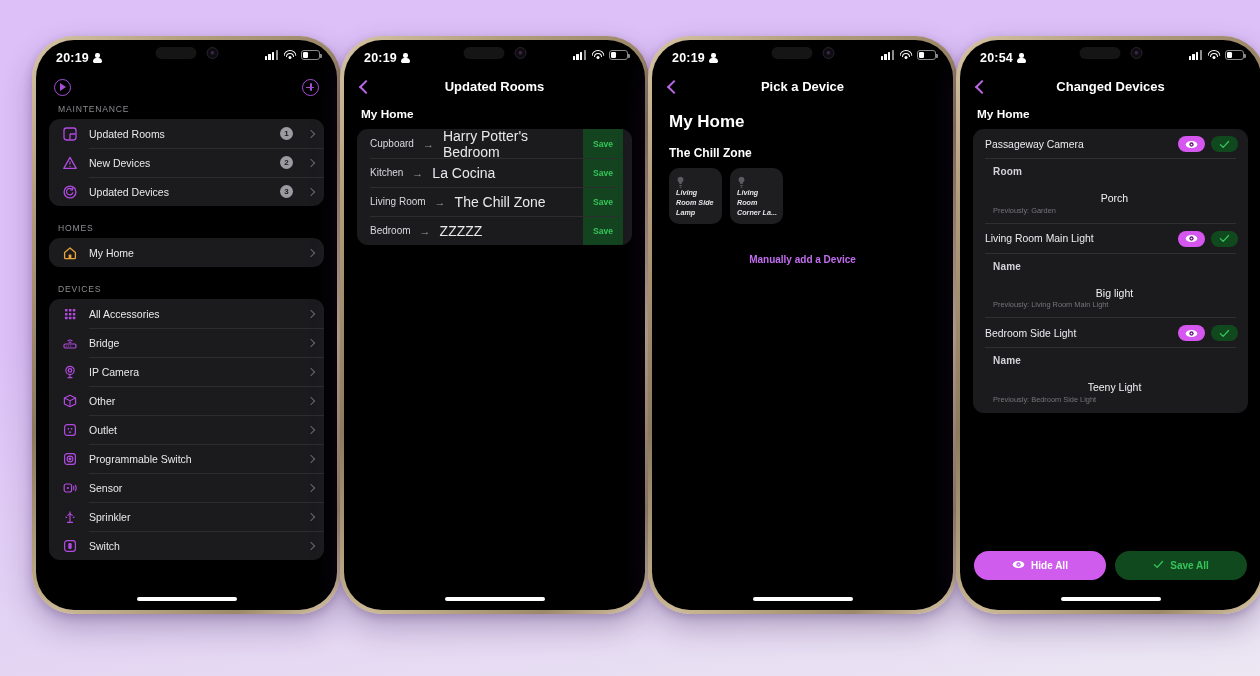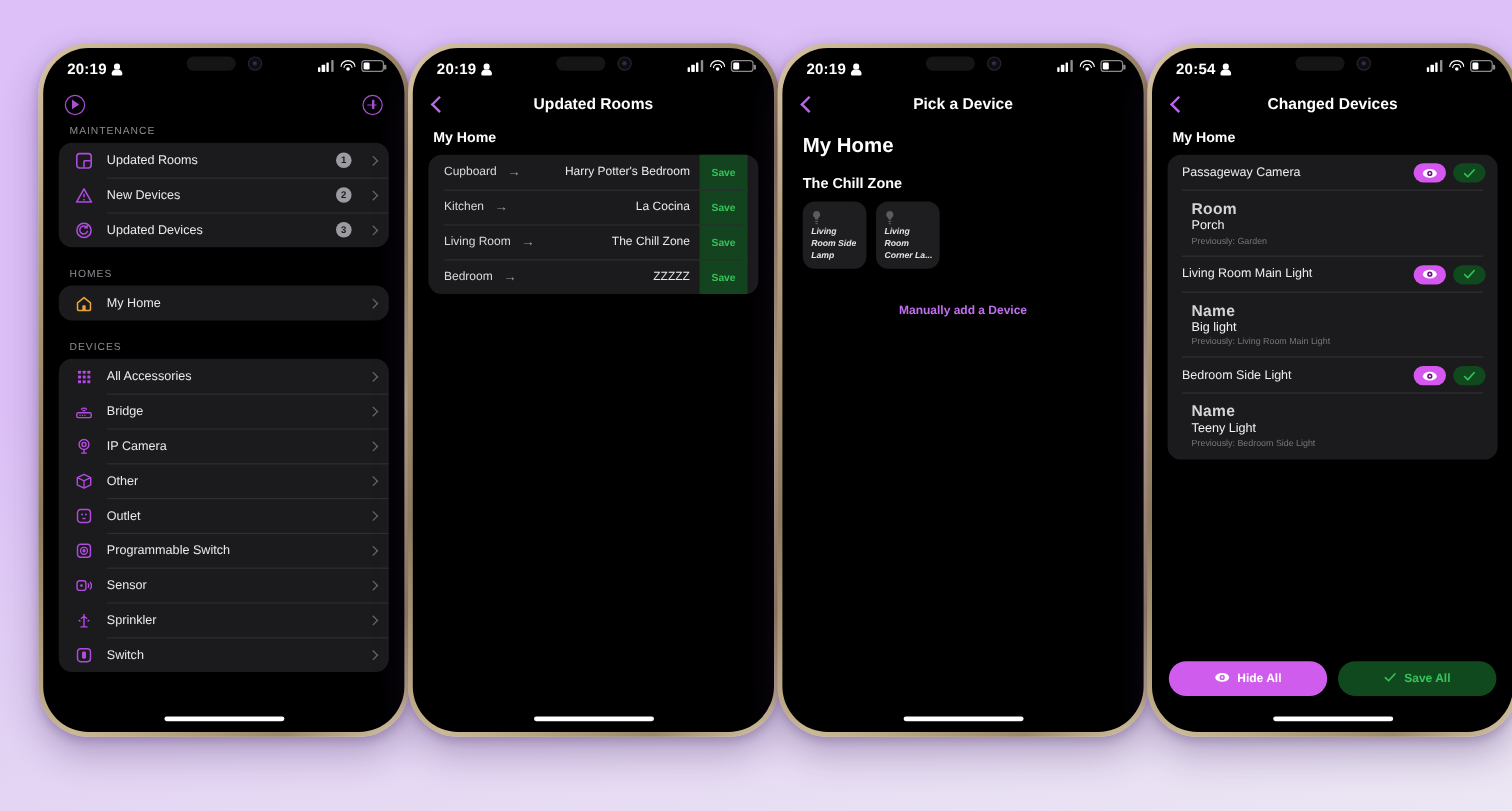--- a/index.html
+++ b/index.html
@@ -165,21 +165,21 @@
   .home-title { color:#fff; font-size:11.8px; font-weight:700; padding: 5px 0 8px 17px; }
   .room-row {
     display:flex; align-items:center; height:29px; padding: 0 9px 0 13px;
     position:relative; gap:8px;
   }
   .room-row + .room-row::before {
     content:""; position:absolute; left:13px; right:13px; top:0; height:1px; background:#2d2d30;
   }
   .room-from { color:#d9d9de; font-size:10px; }
   .arrow { color:#9a9aa0; font-size:11px; margin: 0 1px; }
-  .room-to { color:#e9e9ec; font-size:10px; flex:1;text-align:right; }
+  .room-to { color:#e9e9ec; font-size:14px; flex:1; }
   .save-pill {
     background:#14431f; color:#35c45a; font-size:8.6px; font-weight:700;
     border-radius:9px; padding: 19px 10px; cursor:pointer;
   }
 
   
   .big-home { color:#fff; font-size:17px; font-weight:700; padding: 10px 0 0 17px; }
   .zone-title { color:#fff; font-size:12px; font-weight:700; padding: 14px 0 8px 17px; }
   .tiles { display:flex; gap:8px; padding-left:17px; }
   .tile {
@@ -207,22 +207,22 @@
     width:27px; height:16px; border-radius:9px; display:flex;
     align-items:center; justify-content:center; cursor:pointer;
   }
   .pill-eye { background:#d657f0; }
   .pill-ok  { background:#11491f; }
   .detail { padding: 7px 12px 9px 20px; position:relative; }
   .detail::after {
     content:""; position:absolute; left:12px; right:12px; bottom:0; height:1px; background:#303033;
   }
   .detail.last::after { display:none; }
-  .d-key  { color:#d3d3d8; font-size:13px; font-weight:700; letter-spacing:.2px; }
-  .d-val  { color:#f2f2f5; font-size:10.5px; margin-top:1px; }
+  .d-key  { color:#d3d3d8; font-size:10px; font-weight:700; letter-spacing:.2px; }
+  .d-val  { color:#f2f2f5; font-size:10.5px; margin-top:15px;text-align:center; }
   .d-prev { color:#76767c; font-size:7.4px; margin-top:1.5px; }
   .footer-btns {
     position:absolute; left:0; right:0; bottom:30px;
     display:flex; gap:9px; padding: 0 14px;
   }
   .fbtn {
     flex:1; height:29px; border-radius:16px; display:flex; align-items:center;
     justify-content:center; gap:6px; font-size:10px; font-weight:700; cursor:pointer;
   }
   .fbtn-hide { background:#cf5ced; color:#fff; }

